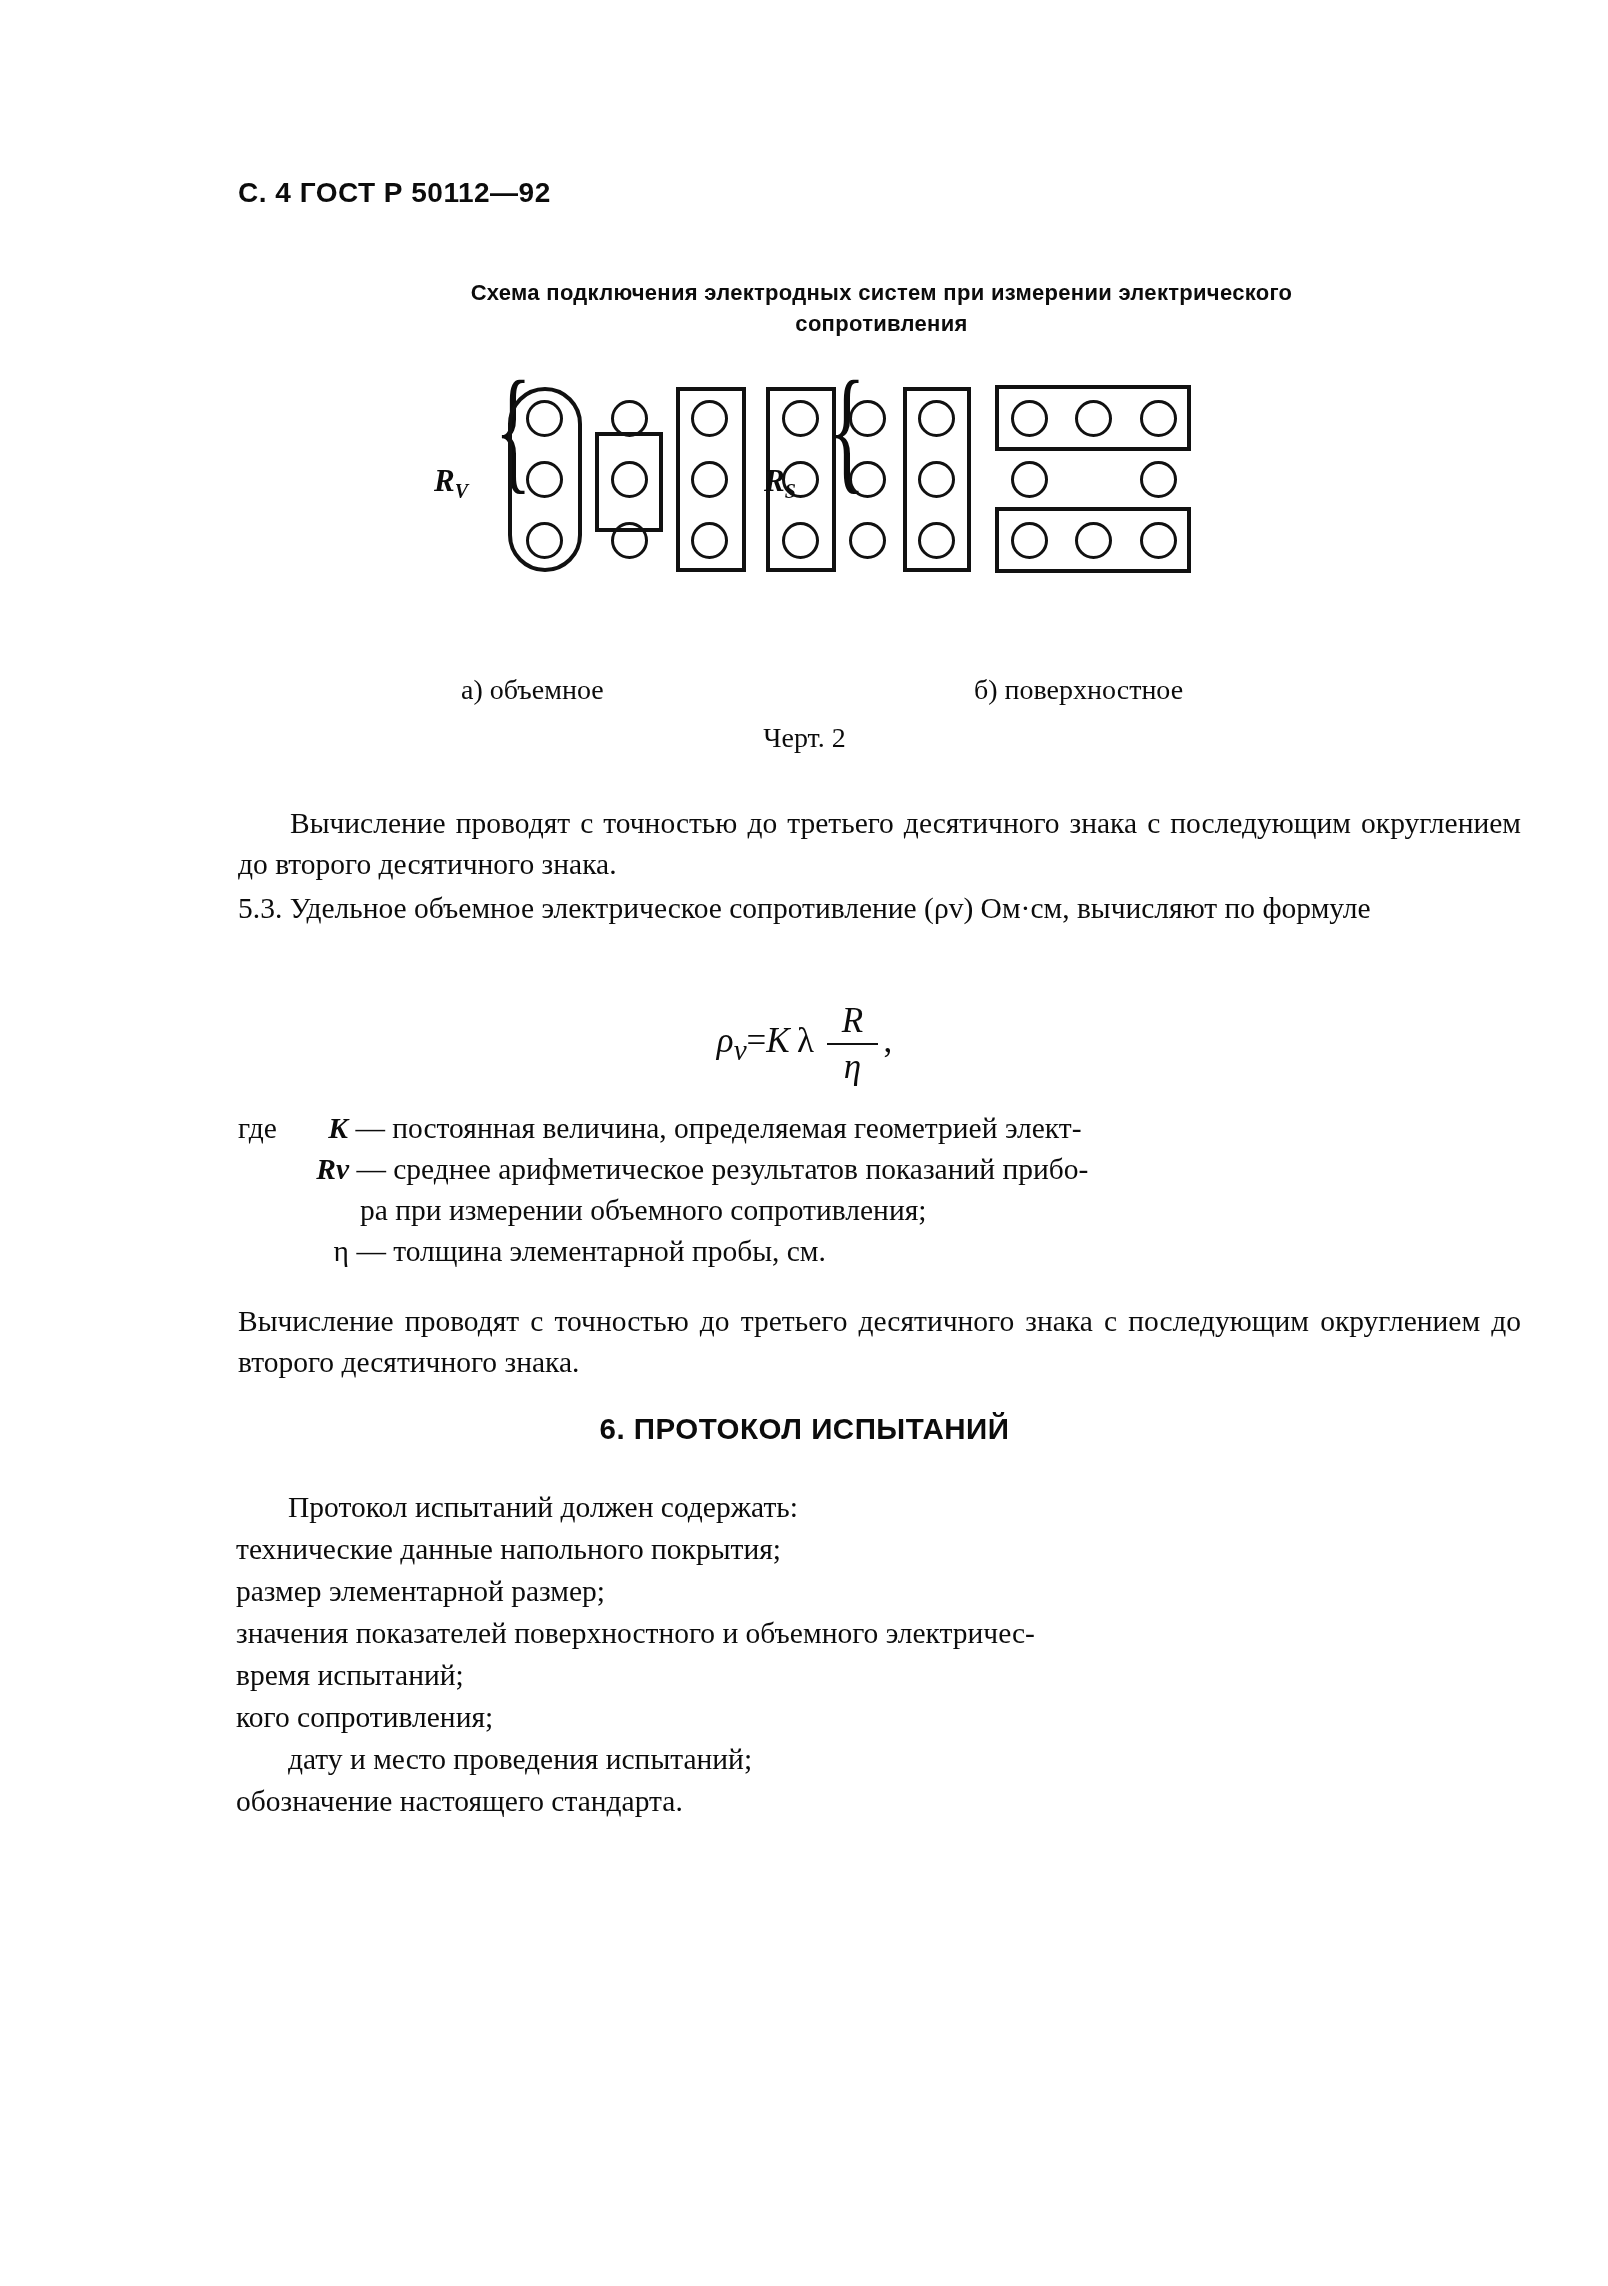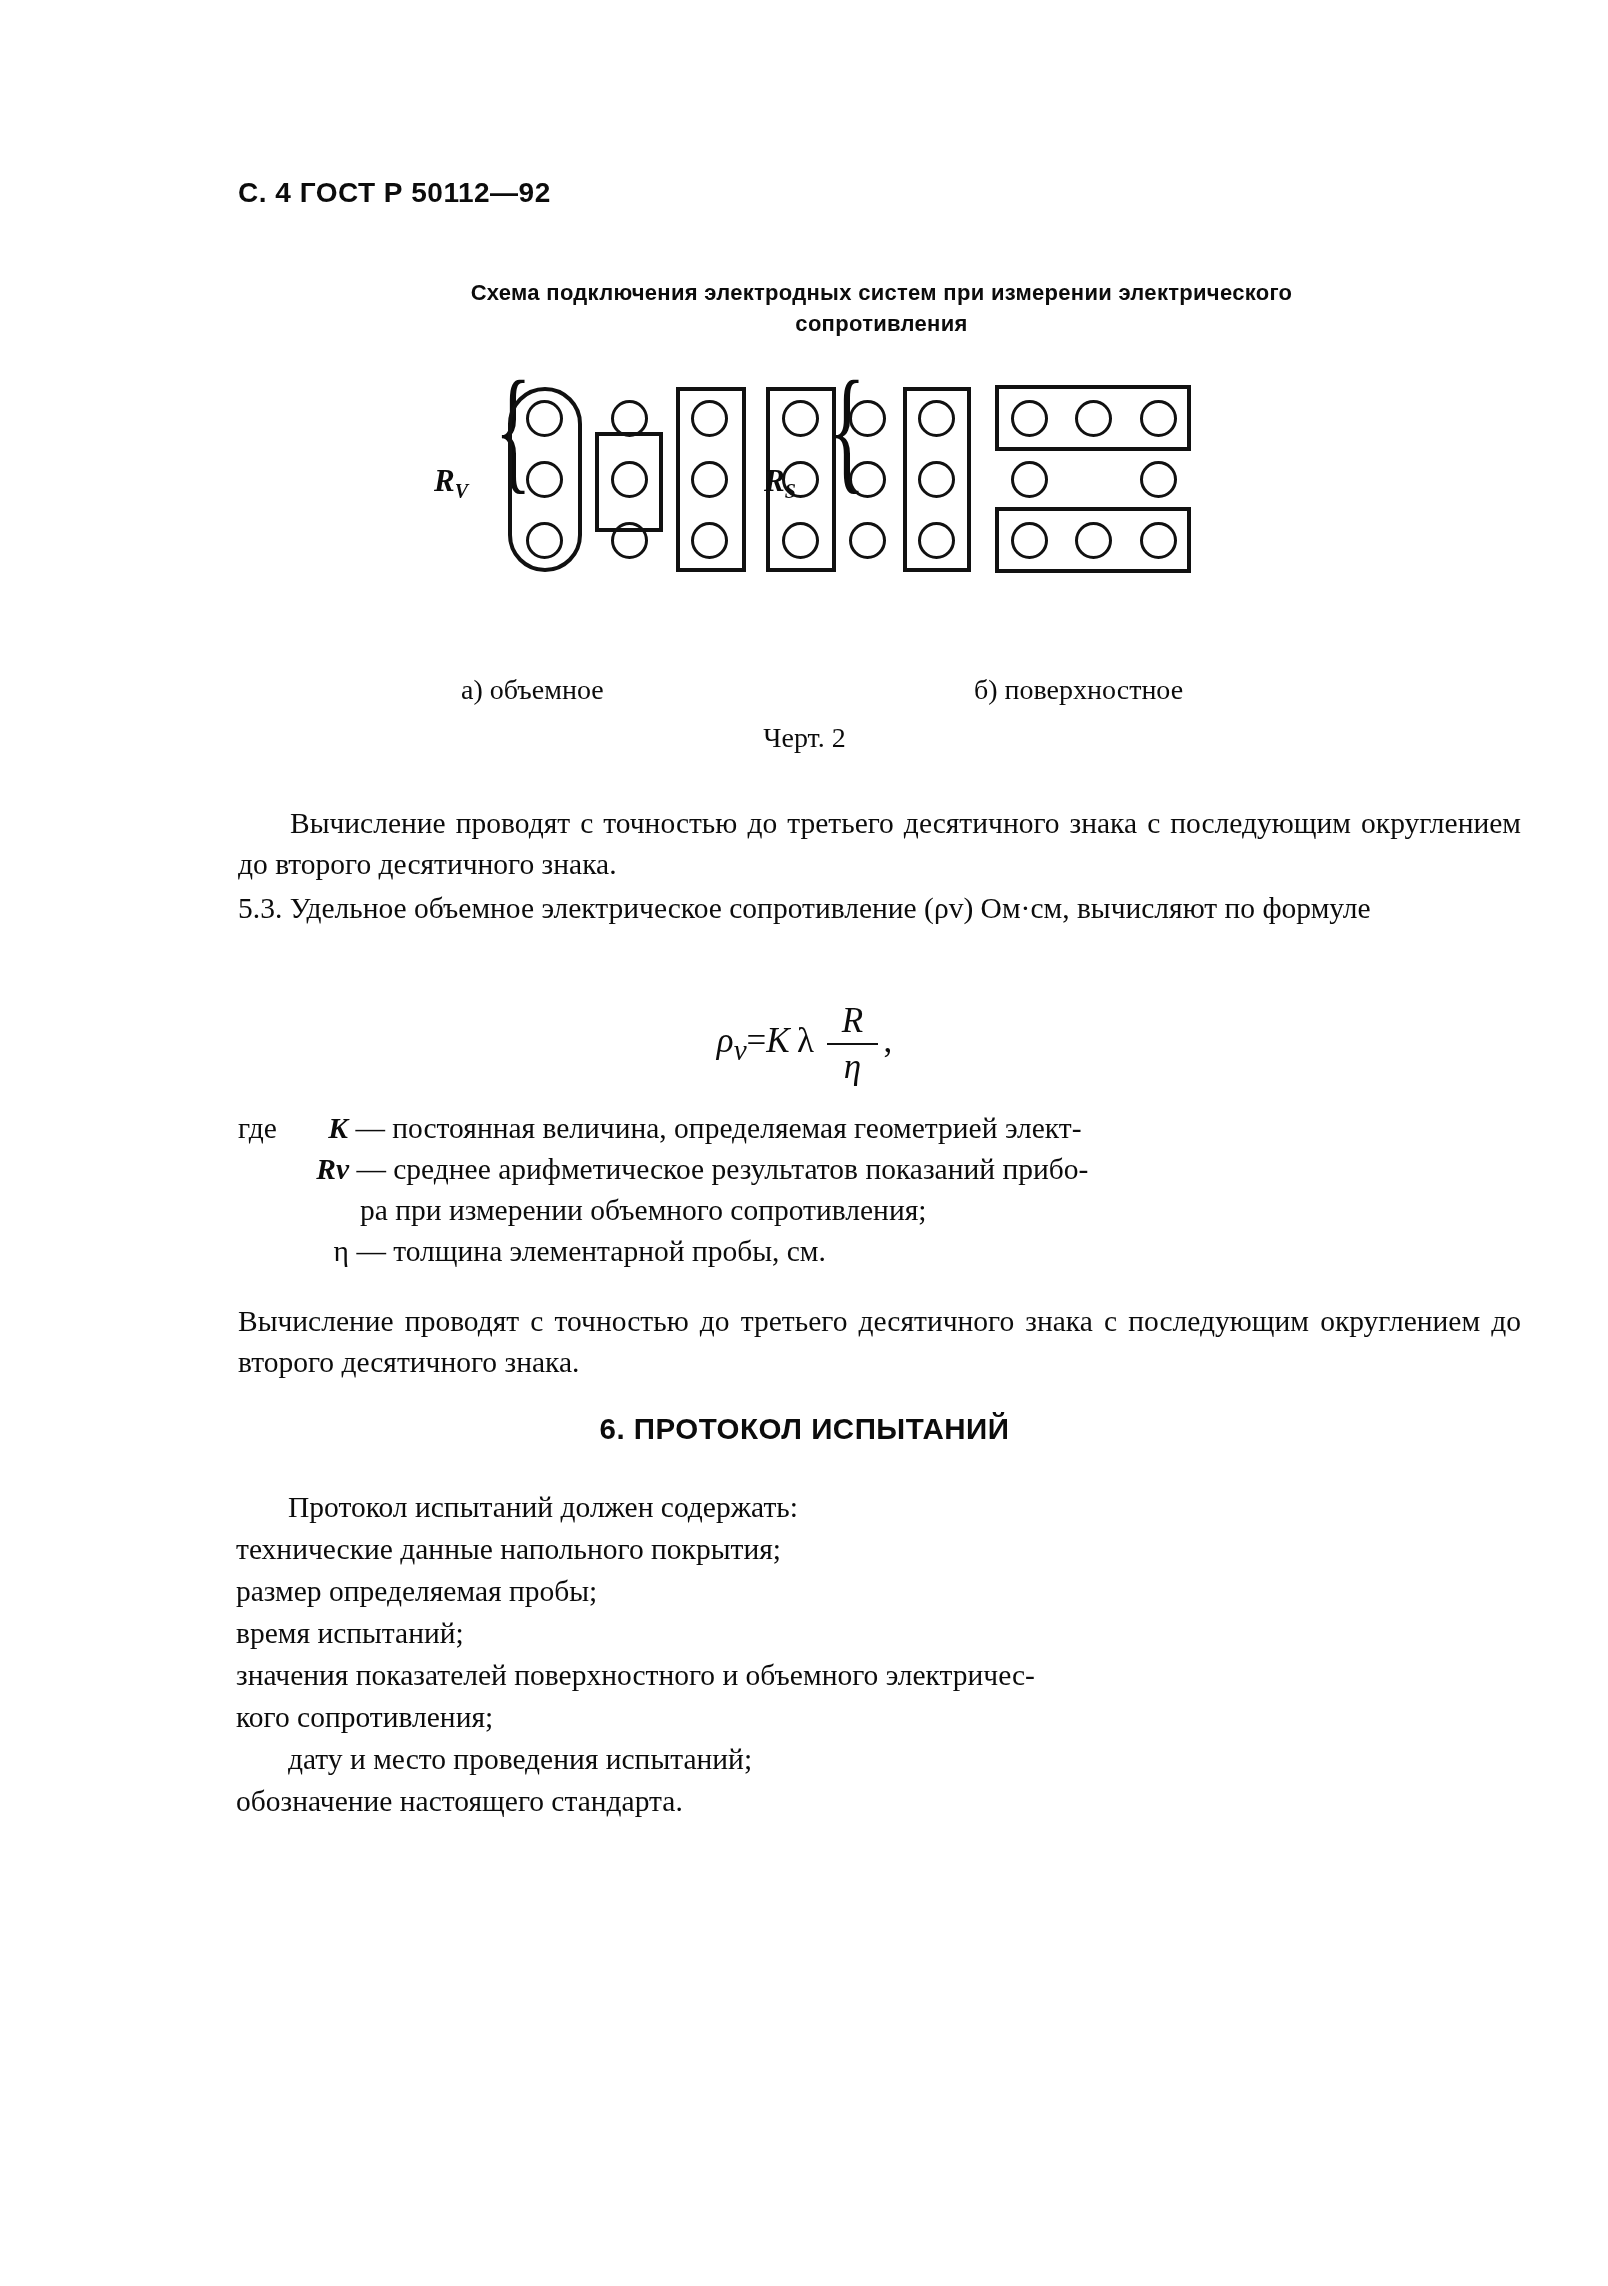--- a/index.html
+++ b/index.html
@@ -284,22 +284,22 @@
     </span>
   </div>
 
   <div class="para p3"><span class="ind"></span><span>Вычисление проводят с точностью до третьего десятичного знака с последующим округлением до второго десятичного знака.</span></div>
 
   <div class="secttl">6. ПРОТОКОЛ ИСПЫТАНИЙ</div>
 
   <div class="list">
     <span class="li indent">Протокол испытаний должен содержать:</span>
     <span class="li">технические данные напольного покрытия;</span>
-    <span class="li">размер определяемая пробы;</span>
+    <span class="li">размер элементарной размер;</span>
+    <span class="li">значения показателей поверхностного и объемного электричес-</span>
     <span class="li">время испытаний;</span>
-    <span class="li">значения показателей поверхностного и объемного электричес-</span>
     <span class="li">кого сопротивления;</span>
     <span class="li indent">дату и место проведения испытаний;</span>
     <span class="li">обозначение настоящего стандарта.</span>
   </div>
 
 </div>
 
 
 </body></html>

